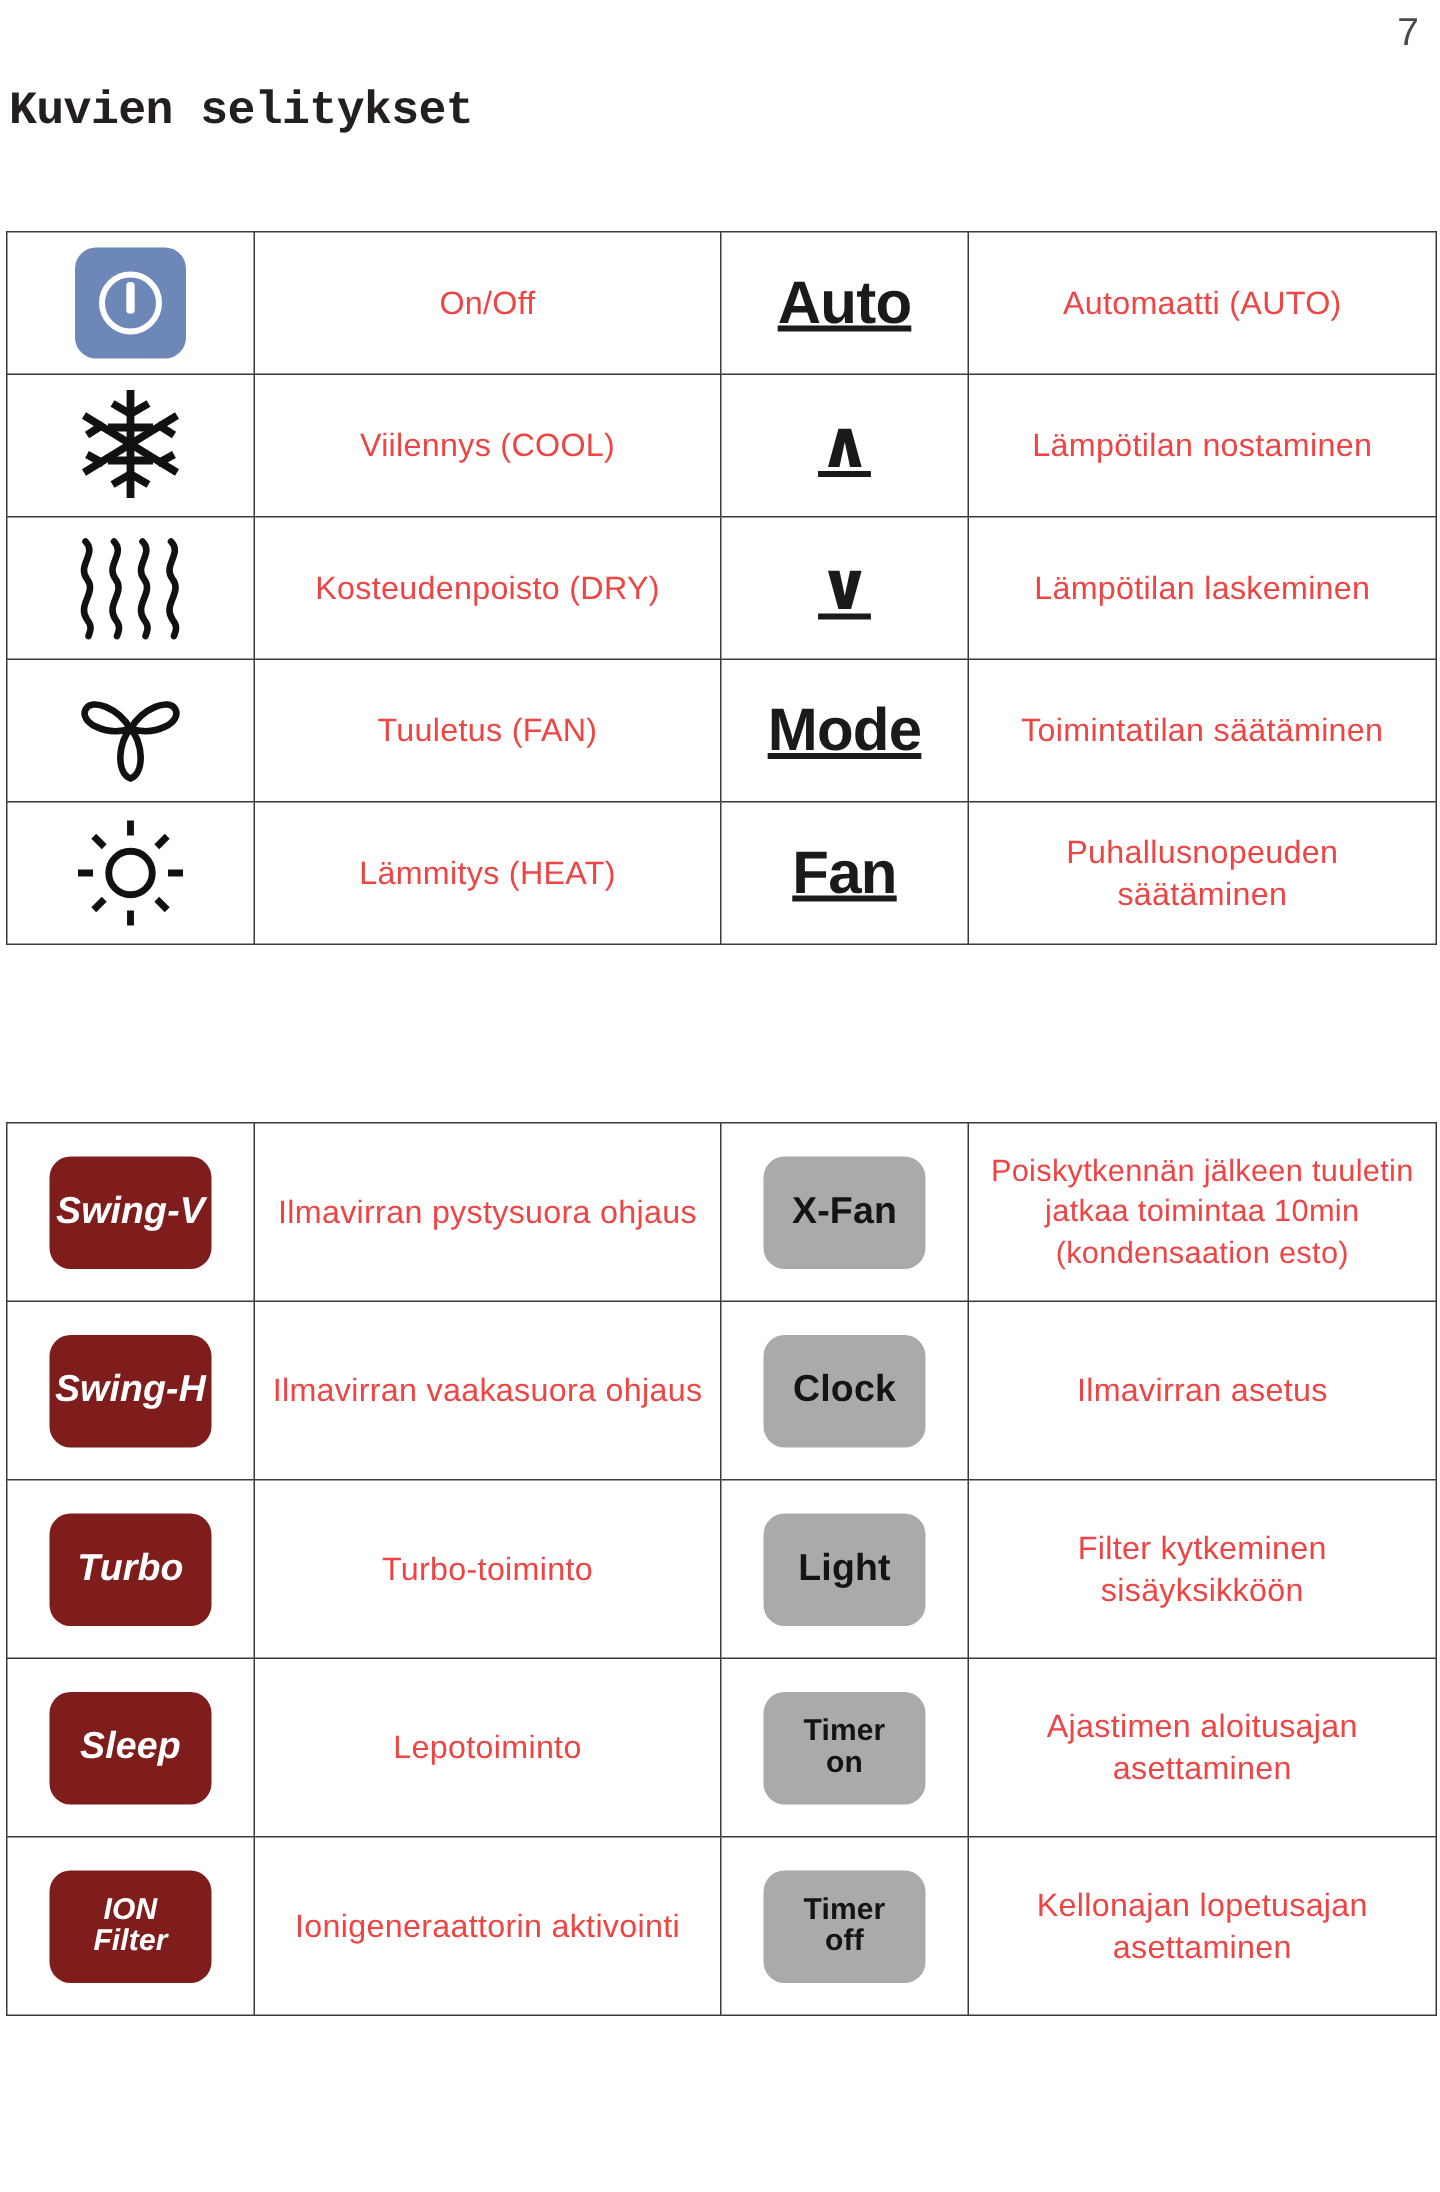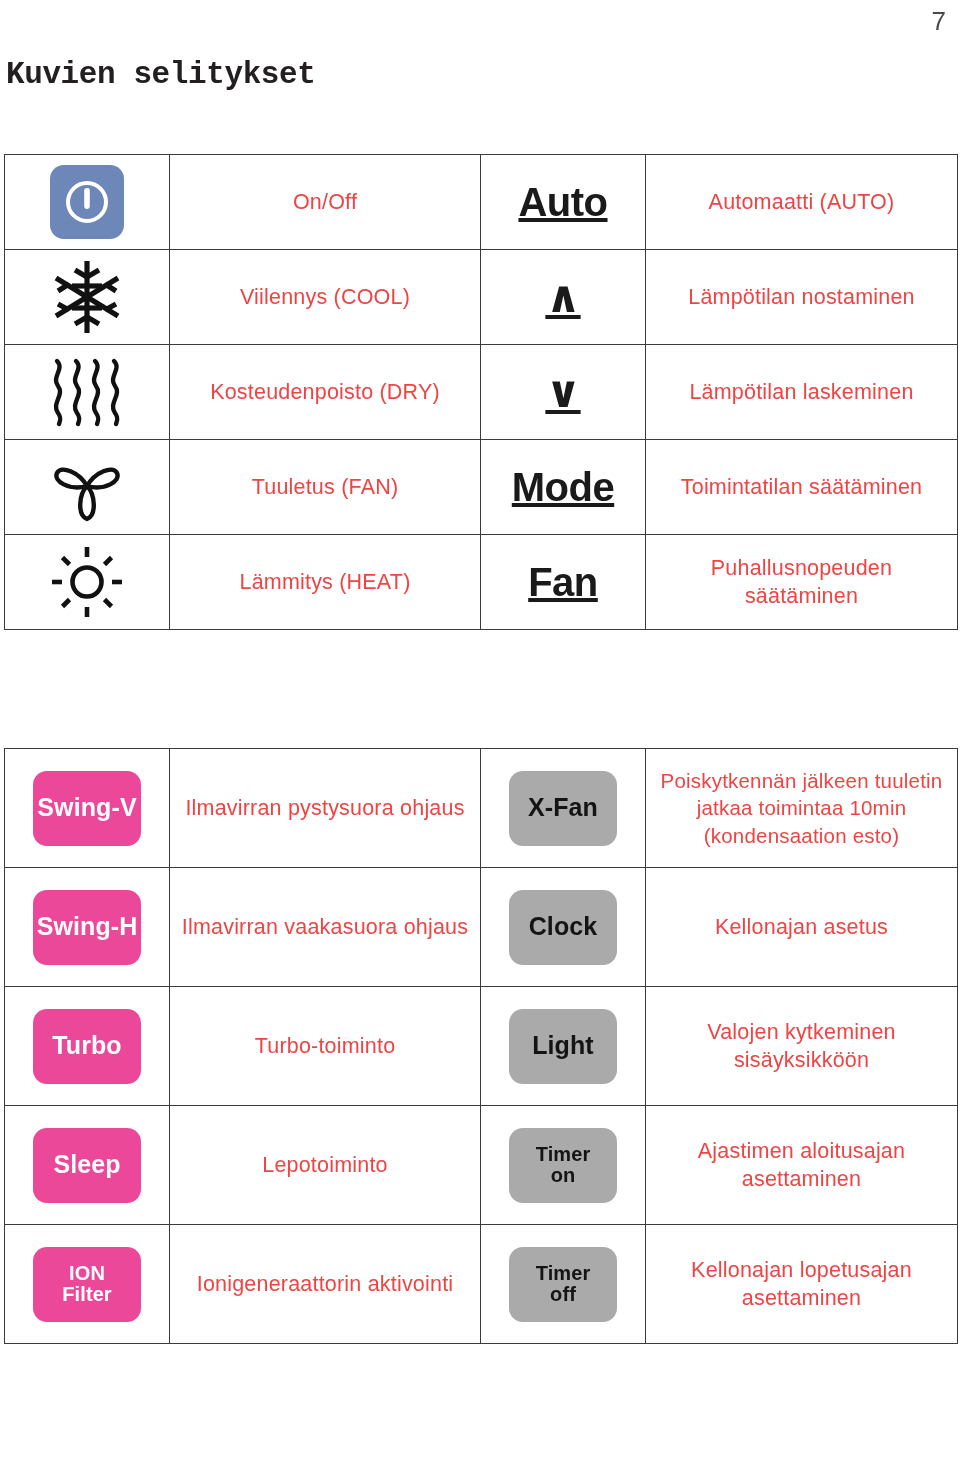--- a/index.html
+++ b/index.html
@@ -106,21 +106,21 @@
     width: 108px;
     height: 75px;
     border-radius: 14px;
     color: #ffffff;
     font-size: 25px;
     font-weight: bold;
     line-height: 1.03;
     text-align: center;
     letter-spacing: 0.1px;
   }
-  .pill.dark  { background: #ec4899; color: #ffffff; }
+  .pill.dark  { background: #7f1d1d; color: #ffffff; font-style: italic; }
   .pill.light { background: #aaaaaa; color: #141414; }
   .pill.two-line { font-size: 20px; }
 
   
   .onoff-btn {
     display: inline-flex;
     align-items: center;
     justify-content: center;
     width: 74px;
     height: 74px;
@@ -304,36 +304,36 @@
       <td class="c-pill1">
         <span class="pill dark">Swing-H</span>
       </td>
       <td class="c-desc1">
         <span class="desc">Ilmavirran vaakasuora ohjaus</span>
       </td>
       <td class="c-pill2">
         <span class="pill light">Clock</span>
       </td>
       <td class="c-desc2">
-        <span class="desc">Kellonajan asetus</span>
+        <span class="desc">Ilmavirran asetus</span>
       </td>
     </tr>
 
     <tr>
       <td class="c-pill1">
         <span class="pill dark">Turbo</span>
       </td>
       <td class="c-desc1">
         <span class="desc">Turbo-toiminto</span>
       </td>
       <td class="c-pill2">
         <span class="pill light">Light</span>
       </td>
       <td class="c-desc2">
-        <span class="desc">Valojen kytkeminen sisäyksikköön</span>
+        <span class="desc">Filter kytkeminen sisäyksikköön</span>
       </td>
     </tr>
 
 
     <tr>
       <td class="c-pill1">
         <span class="pill dark">Sleep</span>
       </td>
       <td class="c-desc1">
         <span class="desc">Lepotoiminto</span>

